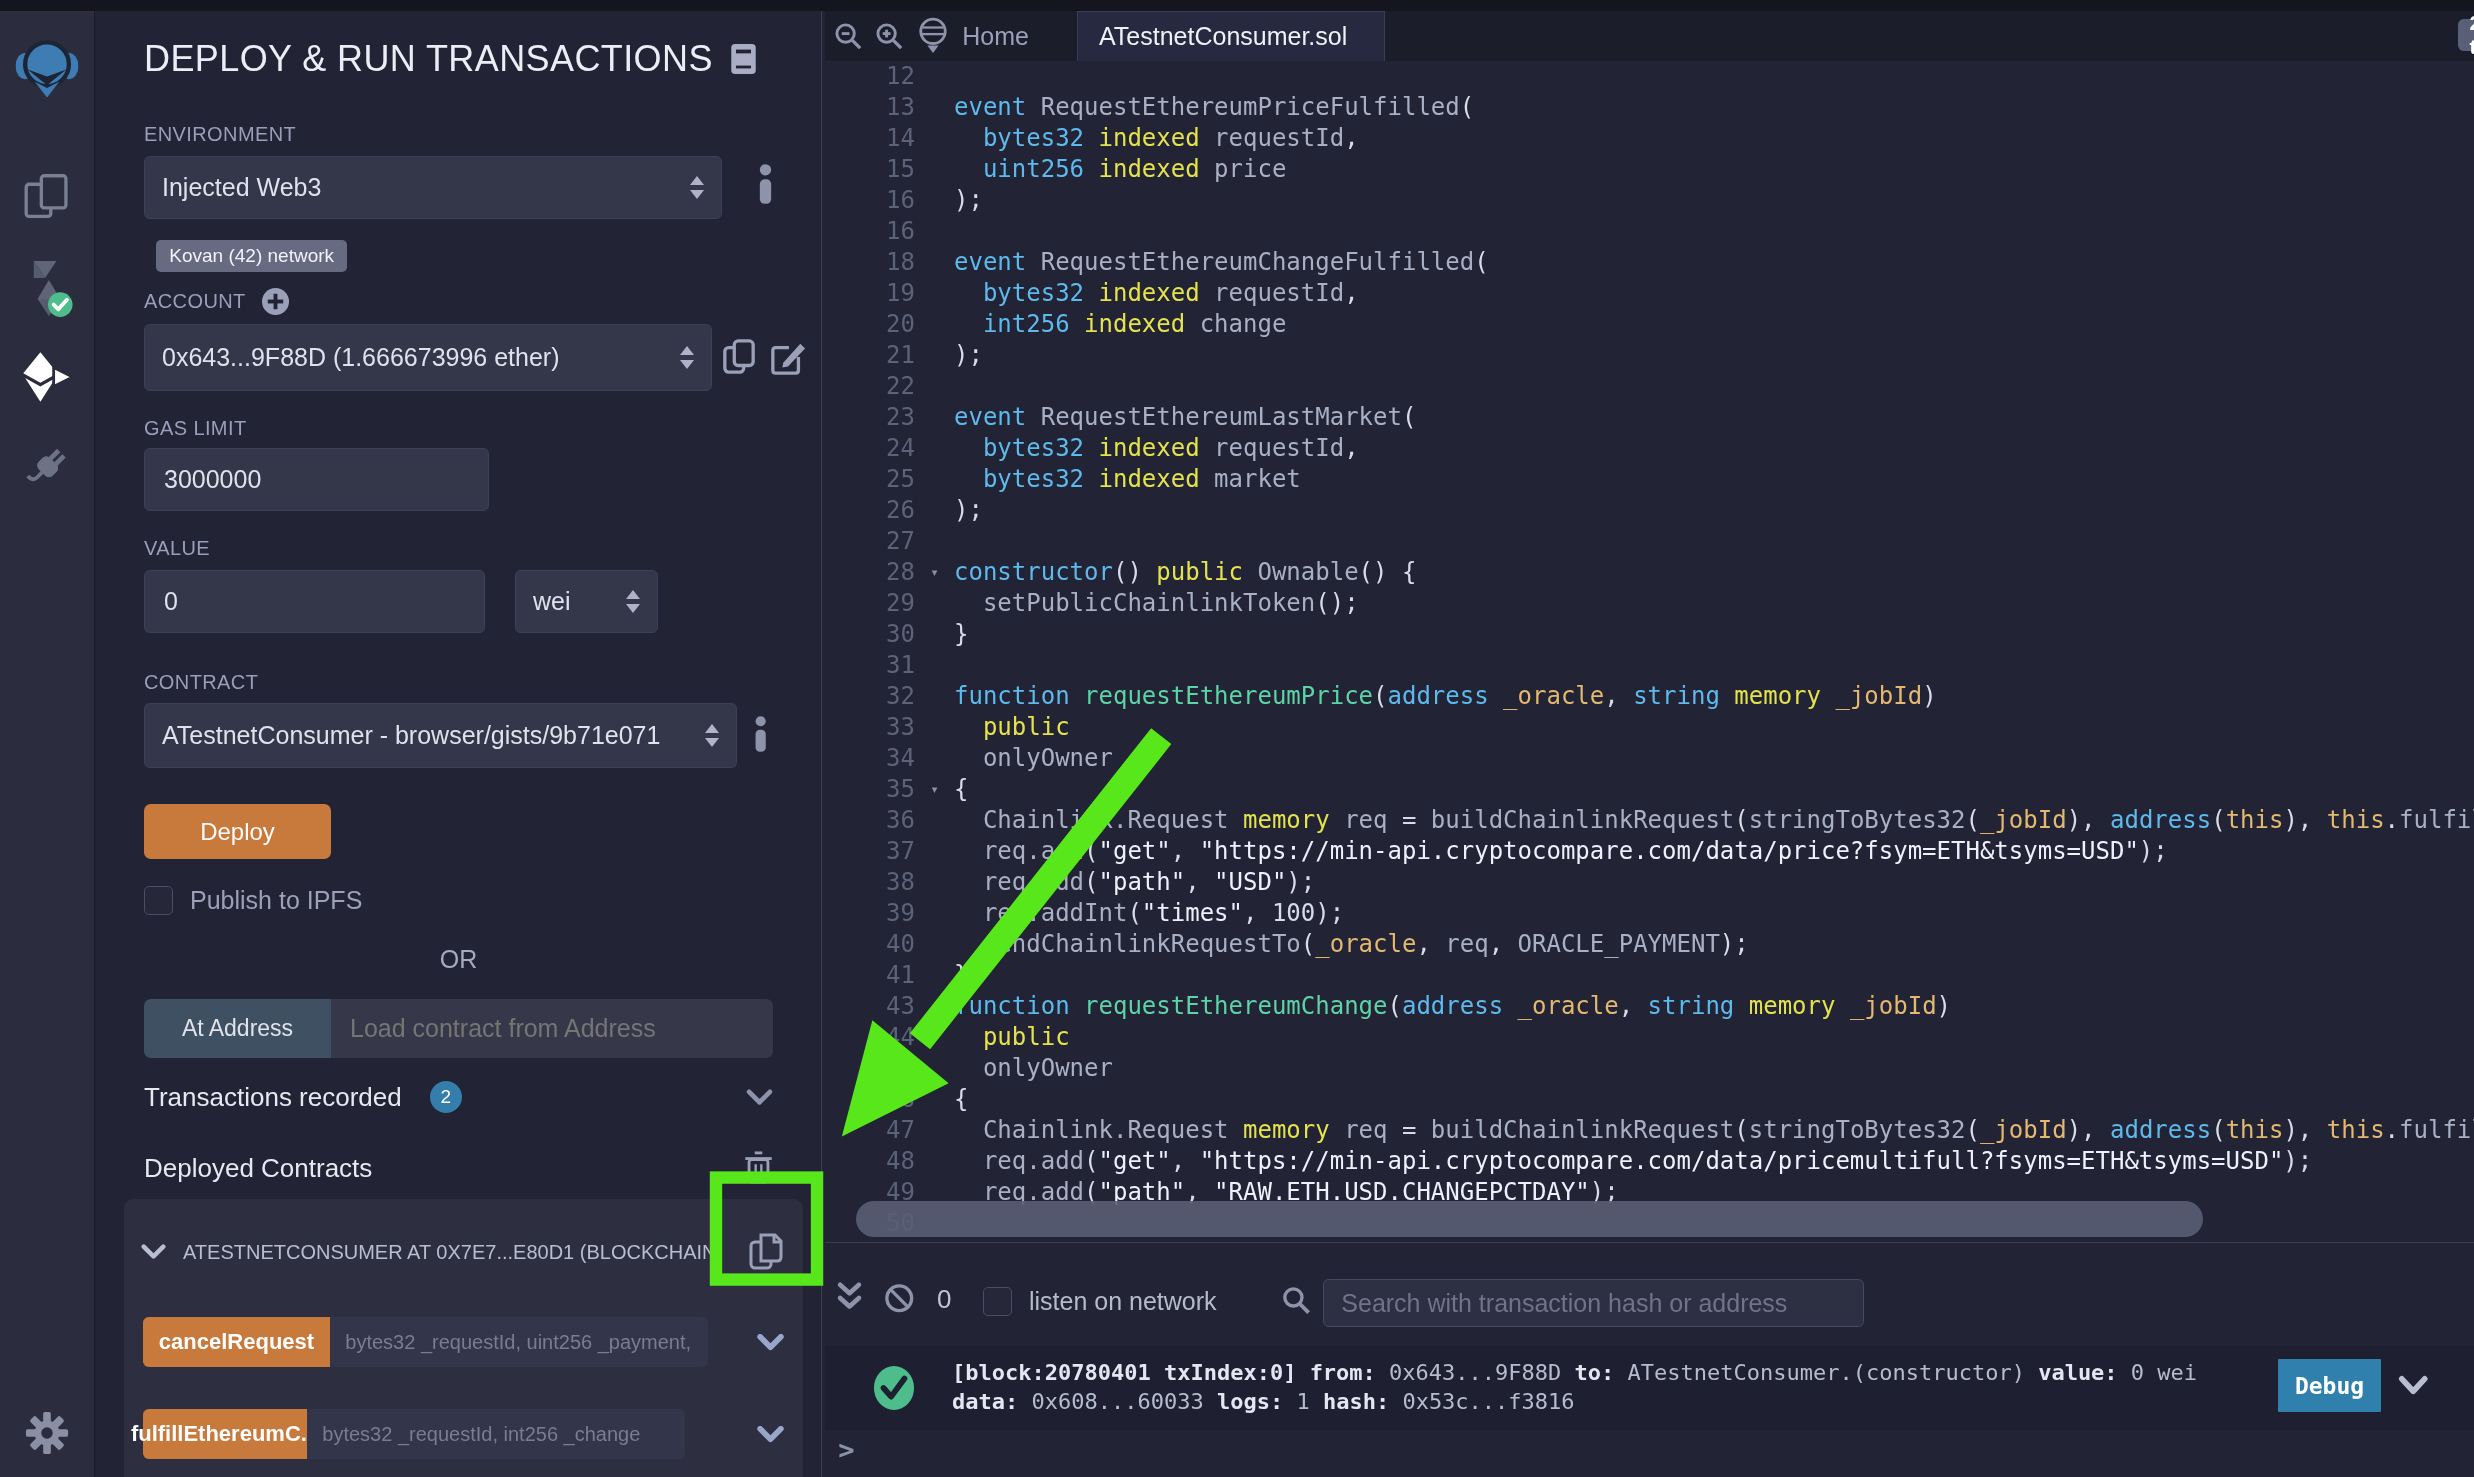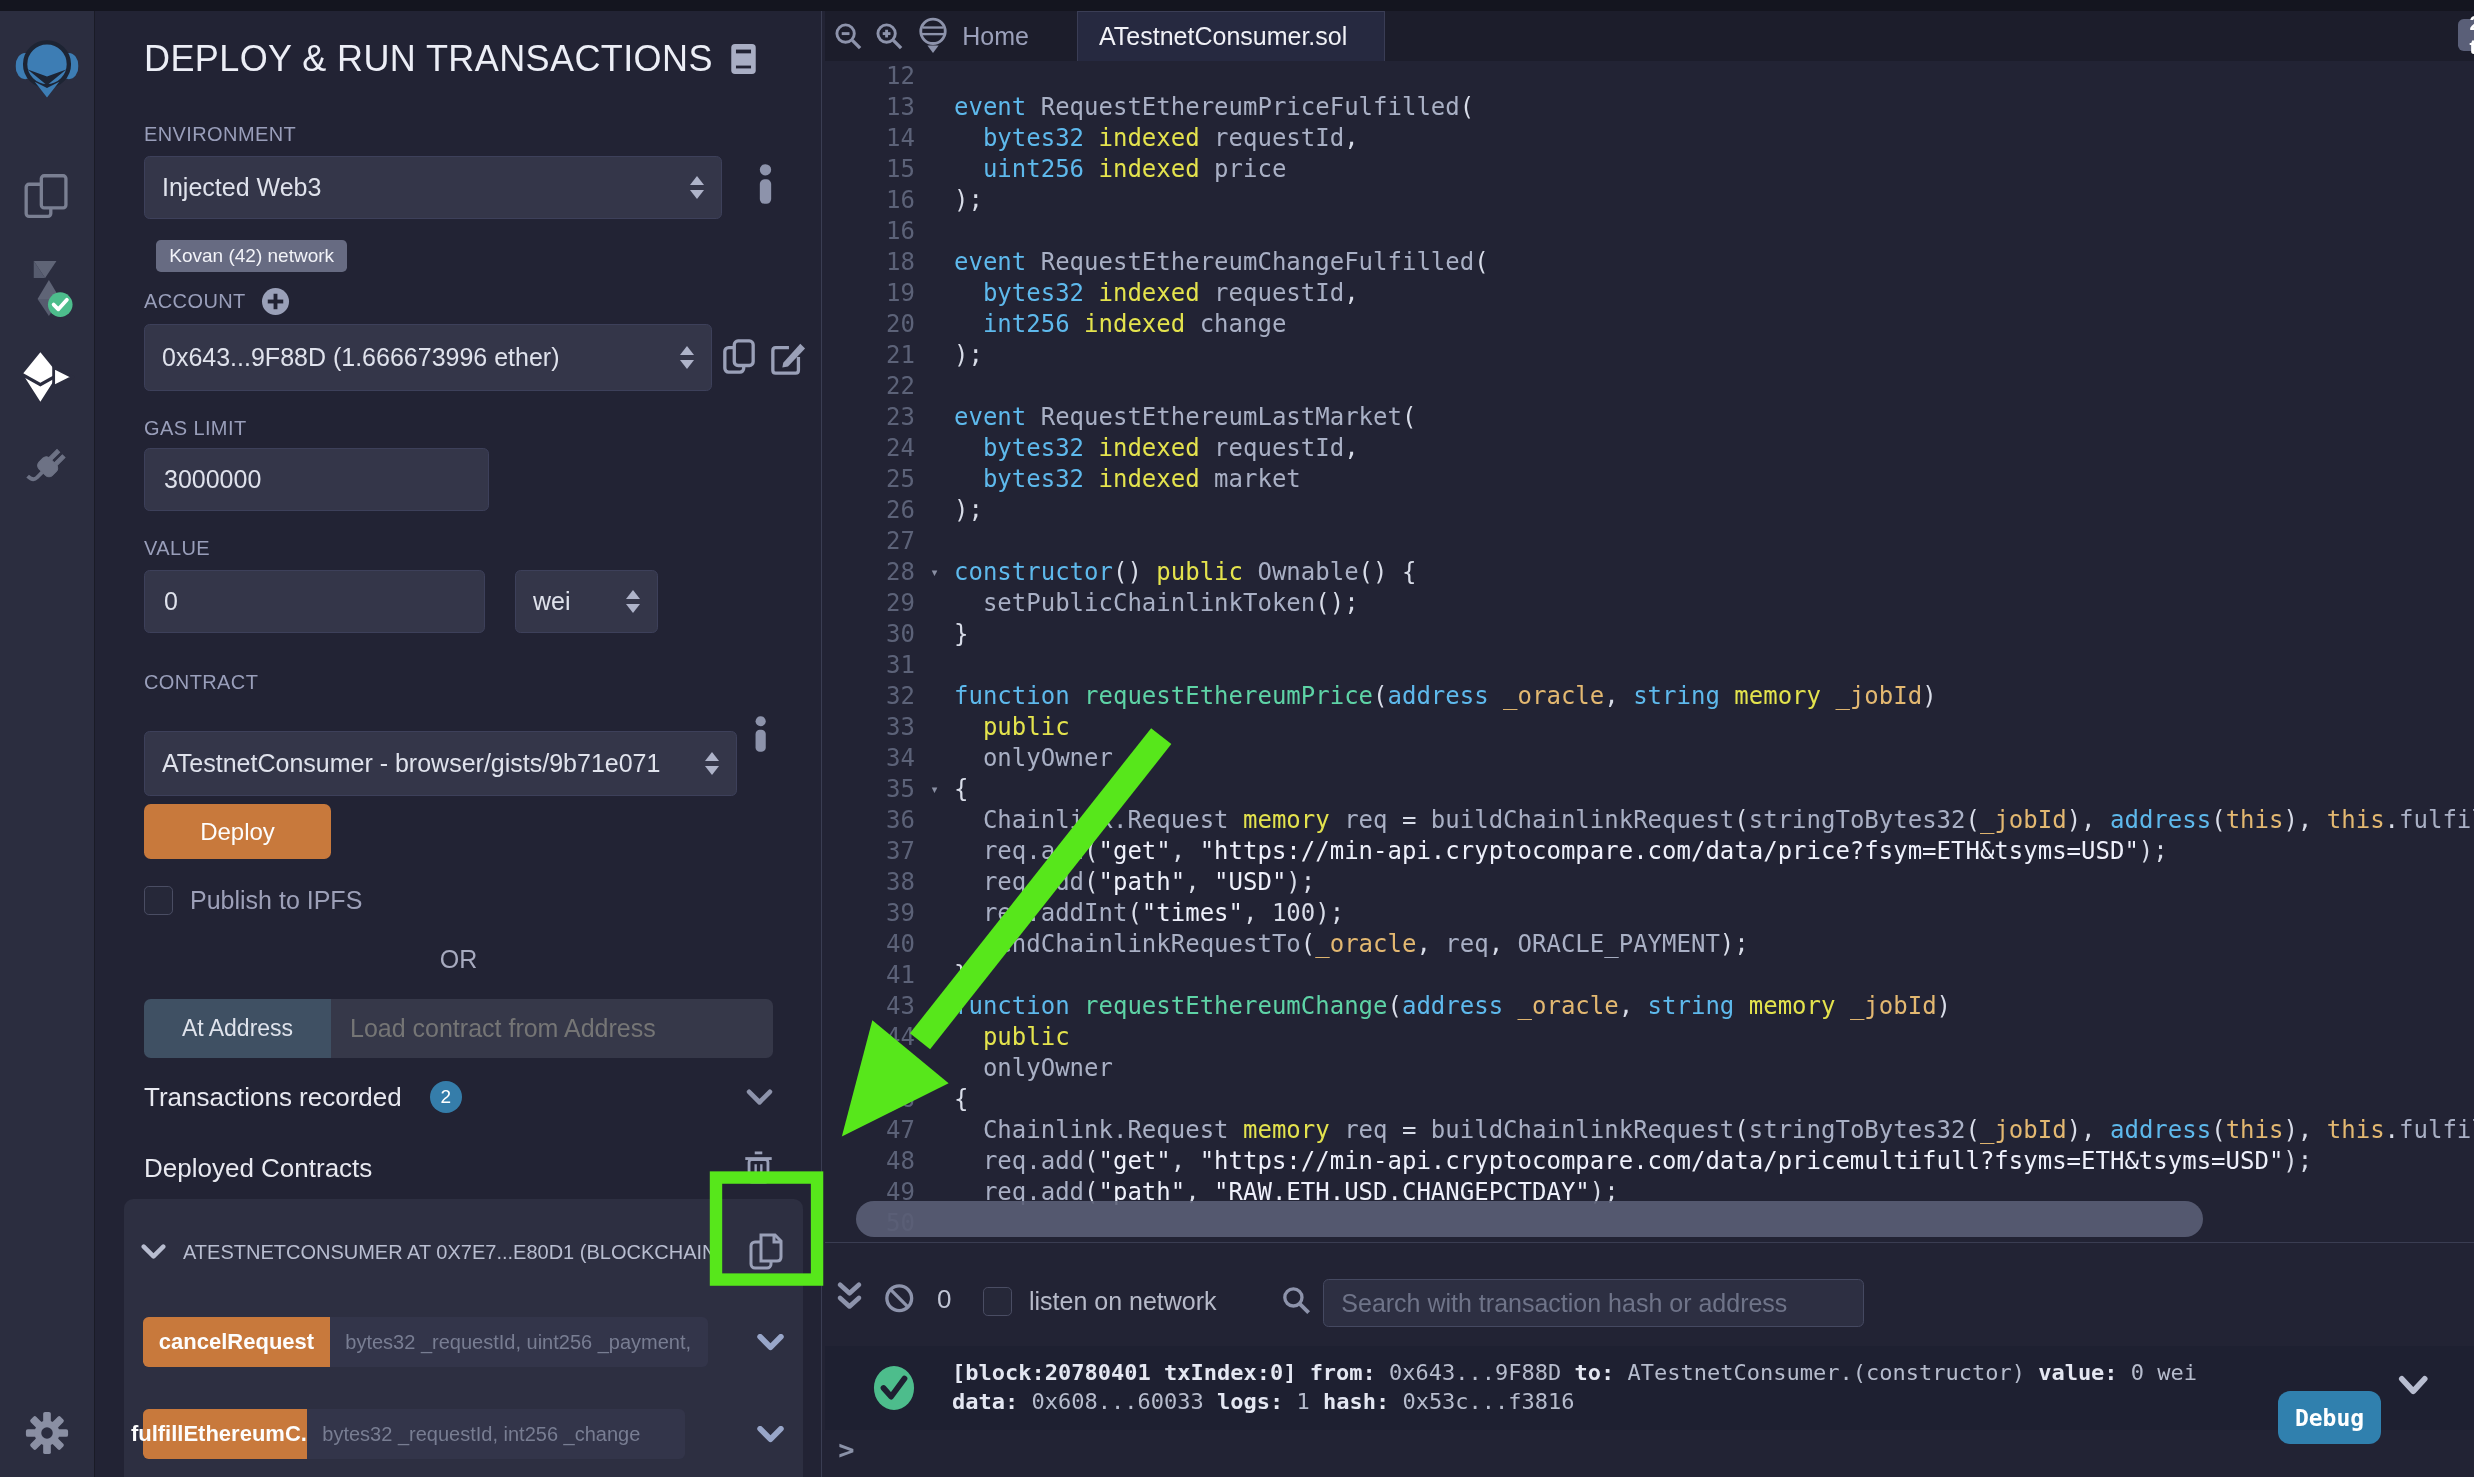--- a/index.html
+++ b/index.html
@@ -52,22 +52,22 @@
   #hscroll{left:855px;top:1201px;width:1347px;height:36px;background:#5a5e75;border-radius:18px;opacity:.9;z-index:4;}
   
   #terminal{left:825px;top:1242px;width:1650px;height:235px;background:#222334;border-top:1.9px solid #3a3d52;}
   #t-search{background:#2d2f42;border:1px solid #454961;border-radius:5.7px;display:flex;align-items:center;padding:0 15.3px;box-sizing:border-box;}
   #t-search input{background:transparent;border:0;width:100%;color:#c6cad8;font-size:25px;font-family:"Liberation Sans",sans-serif;}
   #t-search input::placeholder{color:#6f7489;opacity:1;}
   #log-row{background:#1e2031;}
   .mono{font-family:"DejaVu Sans Mono",monospace;}
   .lg-b{color:#e4e7f2;font-weight:bold;}
   .lg-n{color:#b6bccd;}
-  #debug-btn{background:#3080ae;border:none;border-radius:12px;color:#fff;font-weight:bold;font-size:23px;
-             font-family:"DejaVu Sans Mono",monospace;cursor:pointer;margin-top:32px;}
+  #debug-btn{background:#3080ae;border:none;border-radius:1px;color:#fff;font-weight:bold;font-size:23px;
+             font-family:"DejaVu Sans Mono",monospace;cursor:pointer;}
   #annotation{left:0;top:0;z-index:60;pointer-events:none;}
   svg{display:block;}
 </style>
 </head>
 <body>
 
 <div id="app">
   <div id="top-strip" class="abs"></div>
 
   <div id="rail" class="abs">
@@ -192,21 +192,21 @@
     </div>
     <div class="abs sel" style="left:420px;top:559px;width:143px;height:63px;gap:28px;">
       <span class="val">wei</span>
       <span class="spin">
           <i class="up"></i>
           <i class="dn"></i>
         </span>
     </div>
 
     <div class="abs plabel" style="left:49px;top:660px;">CONTRACT</div>
-    <div class="abs sel" style="left:49px;top:692px;width:593px;height:65px;margin-top:28px;">
+    <div class="abs sel" style="left:49px;top:692px;width:593px;height:65px;">
       <span class="val">ATestnetConsumer - browser/gists/9b71e071</span>
       <span class="spin">
           <i class="up"></i>
           <i class="dn"></i>
         </span>
     </div>
     <div class="abs icbtn" style="left:658px;top:704px;">
       <svg width="15.3" height="38" viewBox="0 0 18 42">
           <circle cx="9" cy="6" r="6" fill="#8d93ab"></circle>
           <rect x="3" y="16" width="12" height="26" rx="5" fill="#8d93ab"></rect>

